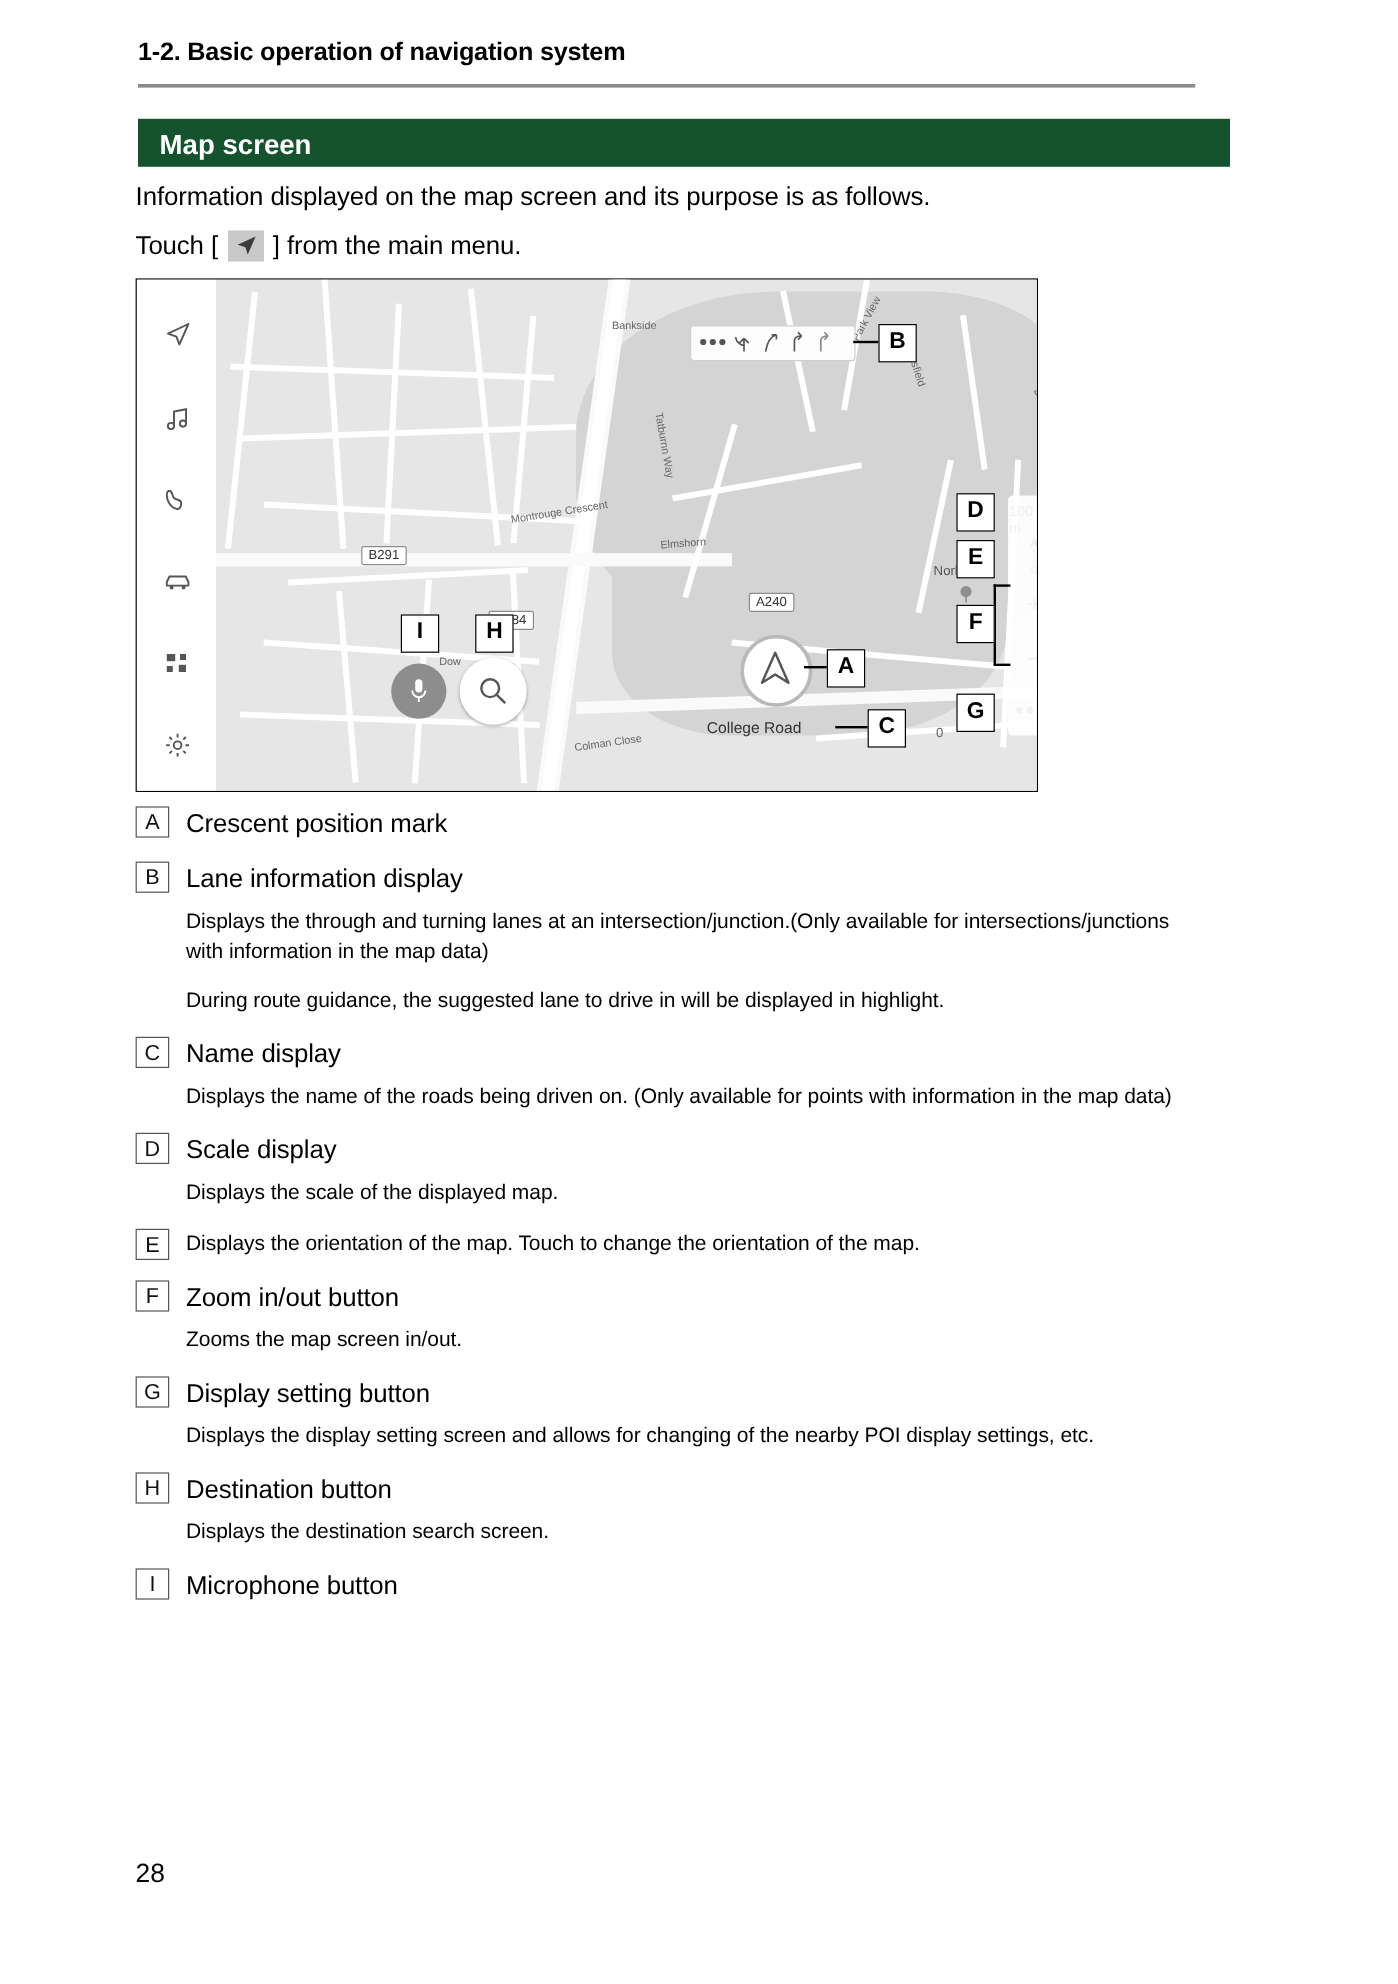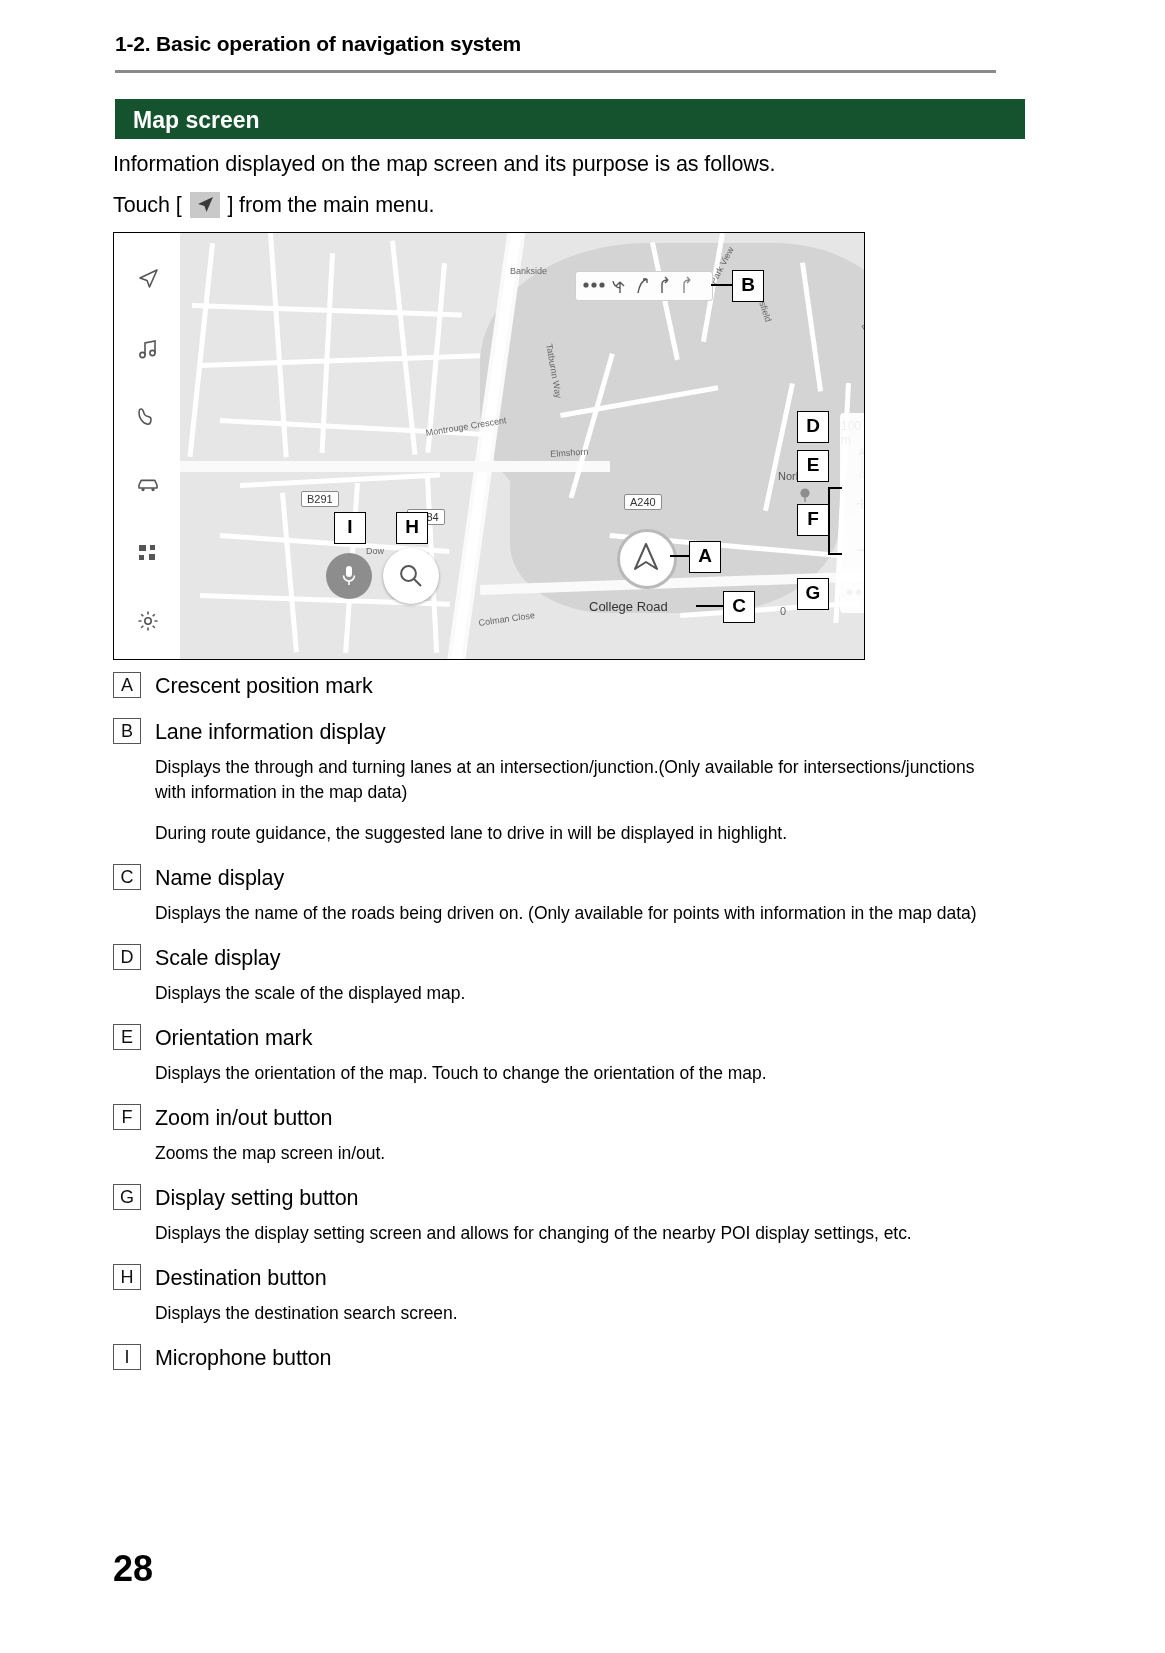--- a/index.html
+++ b/index.html
@@ -256,22 +256,22 @@
     margin-left: 42px;
     font-size: 17.5px;
     line-height: 25px;
     margin-top: 9px;
     letter-spacing: -0.05px;
   }
   .folio {
     position: absolute;
     left: 113px;
     top: 1548px;
-    font-size: 36px;
-    font-weight: bold;
+    font-size: 22px;
+    font-weight: normal;
   }
 </style>
 </head>
 <body>
 
 <div class="page">
 
   <div class="running-head">1-2. Basic operation of navigation system</div>
   <div class="head-rule"></div>
 
@@ -373,21 +373,21 @@
       <div class="rlabel" style="left:330px; top:33px;">Bankside</div>
       <div class="rlabel" style="left:374px; top:110px; transform:rotate(80deg);">Tatburnn Way</div>
       <div class="rlabel" style="left:245px; top:195px; transform:rotate(-9deg);">Montrouge Crescent</div>
       <div class="rlabel" style="left:370px; top:216px; transform:rotate(-4deg);">Elmshorn</div>
       <div class="rlabel" style="left:528px; top:48px; transform:rotate(-62deg);">Park View</div>
       <div class="rlabel" style="left:578px; top:40px; transform:rotate(72deg);">Parsonsfield</div>
       <div class="rlabel" style="left:680px; top:92px; transform:rotate(-32deg);">Beacon Close</div>
       <div class="rlabel" style="left:298px; top:385px; transform:rotate(-8deg);">Colman Close</div>
       <div class="rlabel" style="left:186px; top:313px;">Dow</div>
 
-      <div class="shield" style="left:121px; top:222px;margin-top:36px;">B291</div>
+      <div class="shield" style="left:121px; top:222px;">B291</div>
       <div class="shield" style="left:227px; top:276px;">B284</div>
       <div class="shield" style="left:444px; top:261px;">A240</div>
 
       <div class="poi-label" style="left:598px; top:237px;">Nork Park</div>
       <div style="position:absolute; left:618px; top:254px;">
         <svg width="14" height="16" viewBox="0 0 14 16">
             <circle cx="7" cy="6" r="4.6" fill="#8e8e8e"></circle>
             <rect x="6.3" y="9" width="1.4" height="6" fill="#8e8e8e"></rect>
           </svg>
       </div>
@@ -493,21 +493,20 @@
     </div>
 
     <div class="item" style="margin-top:18px;">
       <div class="key">D</div>
       <div class="title">Scale display</div>
       <div class="body">Displays the scale of the displayed map.</div>
     </div>
 
     <div class="item" style="margin-top:18px;">
       <div class="key">E</div>
-      <div class="title">Orientation mark</div>
       <div class="body">Displays the orientation of the map. Touch to change the orientation of the map.</div>
     </div>
 
     <div class="item" style="margin-top:18px;">
       <div class="key">F</div>
       <div class="title">Zoom in/out button</div>
       <div class="body">Zooms the map screen in/out.</div>
     </div>
 
     <div class="item" style="margin-top:18px;">

